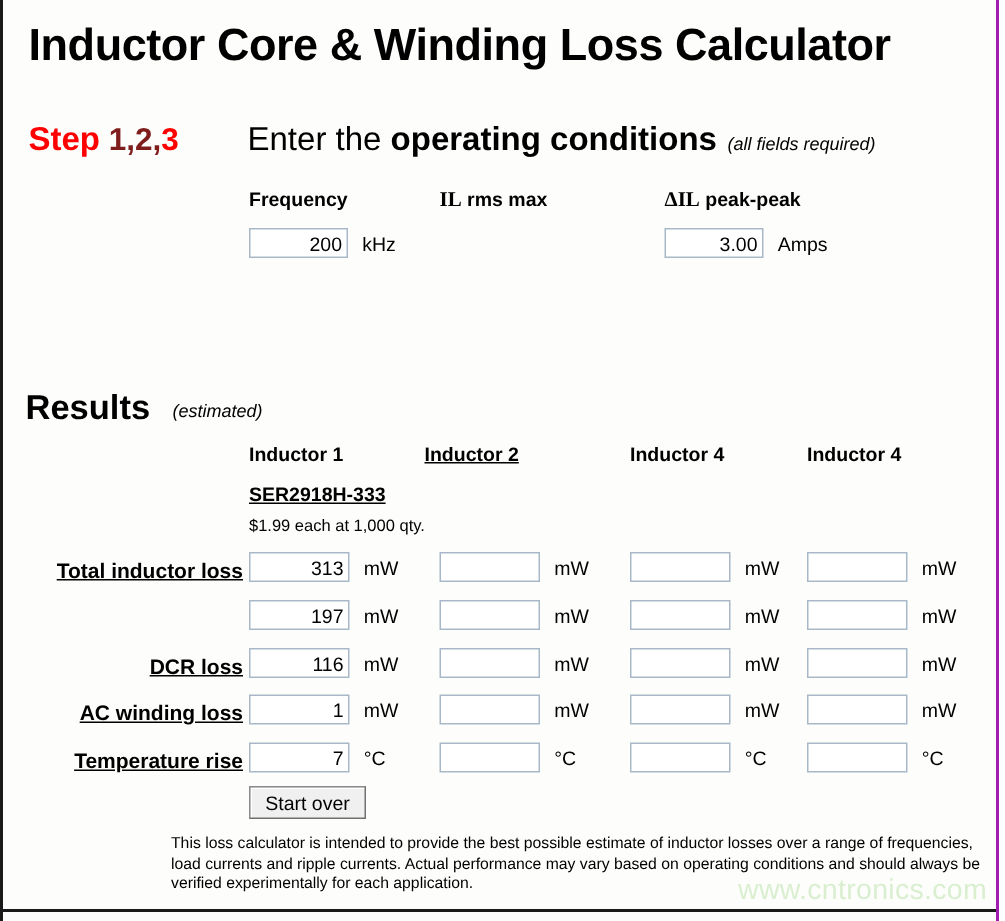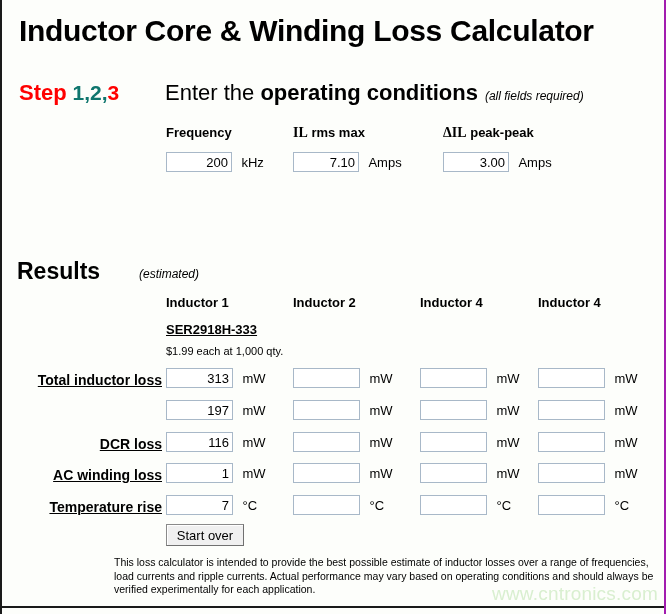--- a/index.html
+++ b/index.html
@@ -50,21 +50,21 @@
     white-space: nowrap;
   }
   .step-word {
     font-size: 22px;
     font-weight: bold;
     color: #ff0000;
   }
   .step-nums-black {
     font-size: 21px;
     font-weight: bold;
-    color: #0f766e;
+    color: #7f1d1d;
   }
   .step-nums-red {
     font-size: 21px;
     font-weight: bold;
     color: #ff0000;
   }
   #instruction-row {
     position: absolute;
     left: 163px;
     top: 80px;
@@ -167,21 +167,20 @@
     white-space: nowrap;
   }
   #results-estimated {
     position: absolute;
     left: 113px;
     top: 267px;
     font-size: 12px;
     font-style: italic;
     color: #000000;
     white-space: nowrap;
-    margin-left: 24px;
   }
 
   
   .col-header {
     position: absolute;
     top: 295px;
     font-size: 13px;
     font-weight: bold;
     color: #000000;
     white-space: nowrap;
@@ -268,35 +267,31 @@
     </div>
 
     <div class="cond-label" style="left:164px;text-align:right;">Frequency</div>
     <div class="cond-label" style="left:291px;"><span class="serif-il">IL</span><span> rms max</span></div>
     <div class="cond-label" style="left:441px;"><span class="serif-il">ΔIL</span><span> peak-peak</span></div>
 
     <div class="cond-field" style="left:164px;">
       <input class="txt cond-input" type="text" value="200" style="">
       <span class="unit">kHz</span>
     </div>
-    <div class="cond-field" style="left:291px;">
-      <input class="txt cond-input" type="text" value="7.10" style="">
-      <span class="unit">Amps</span>
-    </div>
     <div class="cond-field" style="left:441px;">
       <input class="txt cond-input" type="text" value="3.00" style="">
       <span class="unit">Amps</span>
     </div>
 
 
     <div id="results-heading">Results</div>
     <div id="results-estimated">(estimated)</div>
 
     <div class="col-header" style="left:164px;">Inductor 1</div>
-    <div class="col-header" style="left:291px;">Inductor 2</div>
+    <div class="col-header" style="left:281px;text-decoration:underline;">Inductor 2</div>
     <div class="col-header" style="left:418px;">Inductor 4</div>
     <div class="col-header" style="left:536px;">Inductor 4</div>
 
     <div id="part-number">SER2918H-333</div>
     <div id="part-price">$1.99 each at 1,000 qty.</div>
 
     <div class="row-label" style="top:372px;">Total inductor loss</div>
     <div class="res-cell" style="left:164px; top:368px;">
       <input class="txt res-input" type="text" value="313" style="">
       <span class="unit">mW</span>

